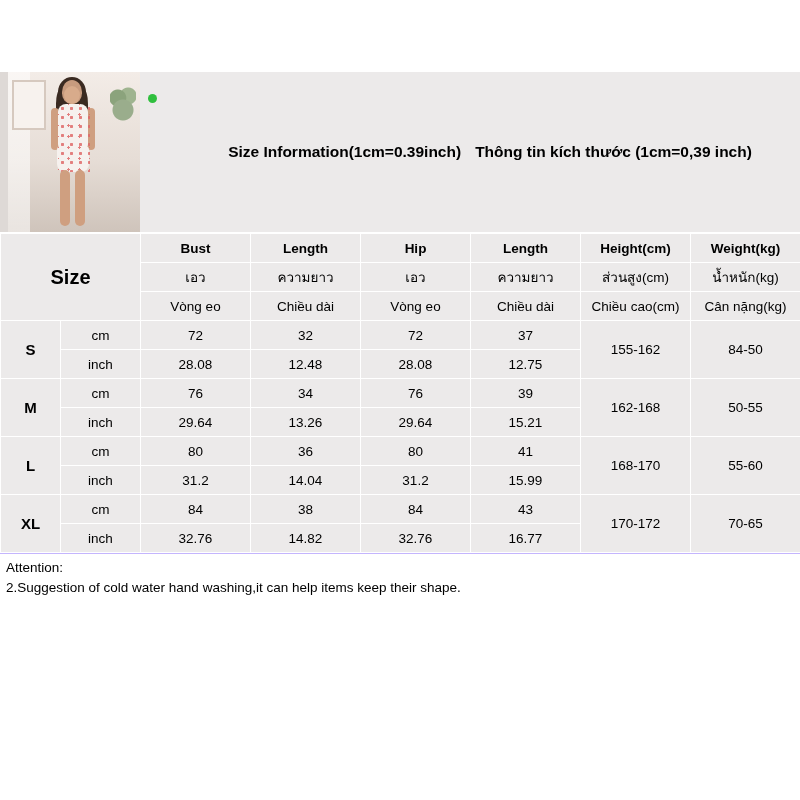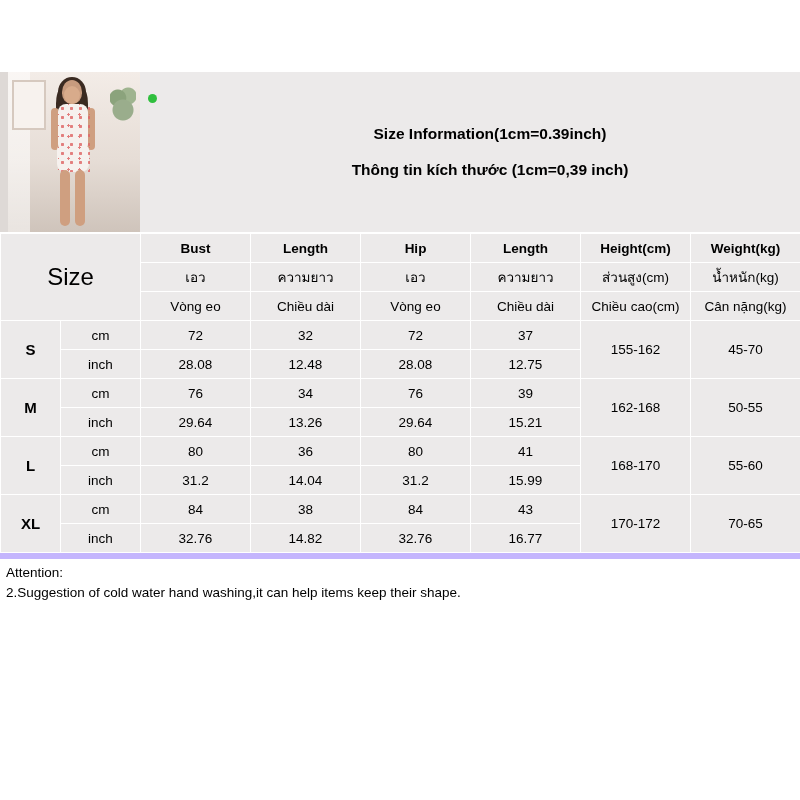--- a/index.html
+++ b/index.html
@@ -136,21 +136,21 @@
       radial-gradient(circle, #e06a6a 0 1.4px, rgba(0,0,0,0) 1.5px),
       radial-gradient(circle, #e06a6a 0 1.1px, rgba(0,0,0,0) 1.2px);
     background-size: 9px 9px, 11px 11px;
     background-position: 0 0, 5px 5px;
     opacity: .85;
   }
   .title-cell {
     flex: 1 1 auto;
     position: relative;
     display: flex;
-    flex-direction: column;
+    flex-direction: row;
     align-items: center;
     justify-content: center;
     padding-left: 40px;
     gap: 14px;
   }
   .title-cell .tline {
     font-weight: bold;
     font-size: 15.5px;
     line-height: 1.45;
     color: #000;
@@ -182,22 +182,22 @@
   }
   td.hdr {
     background: #eceaea;
     font-weight: bold;
   }
   td.hdr-sub {
     background: #eceaea;
     font-weight: normal;
   }
   td.size-word {
-    font-weight: normal;
-    font-size: 24px;
+    font-weight: bold;
+    font-size: 20px;
     background: #eceaea;
   }
   td.size-letter {
     font-weight: bold;
     font-size: 15px;
     background: #eceaea;
   }
   td.unit {
     font-weight: normal;
     background: #eceaea;
@@ -210,21 +210,21 @@
     background: #ffffff;
   }
   
   .attention {
     width: 800px;
     padding: 4px 24px 0 6px;
     box-sizing: border-box;
     background: #ffffff;
     font-size: 13.5px;
     line-height: 1.5;
-    border-top: 6px solid #c4b5fd;
+    border-top: 1px solid #c4b5fd;
   }
   .attention div {
     white-space: normal;
   }
 </style>
 </head>
 <body>
 
 <div id="sheet">
 
@@ -297,21 +297,21 @@
       </tr>
 
       <tr>
         <td class="size-letter" rowspan="2">S</td>
         <td class="unit">cm</td>
         <td class="val">72</td>
         <td class="val">32</td>
         <td class="val">72</td>
         <td class="val">37</td>
         <td class="span-val" rowspan="2">155-162</td>
-        <td class="span-val" rowspan="2">45-70</td>
+        <td class="span-val" rowspan="2">84-50</td>
       </tr>
       <tr>
         <td class="unit">inch</td>
         <td class="val">28.08</td>
         <td class="val">12.48</td>
         <td class="val">28.08</td>
         <td class="val">12.75</td>
       </tr>
 
       <tr>

